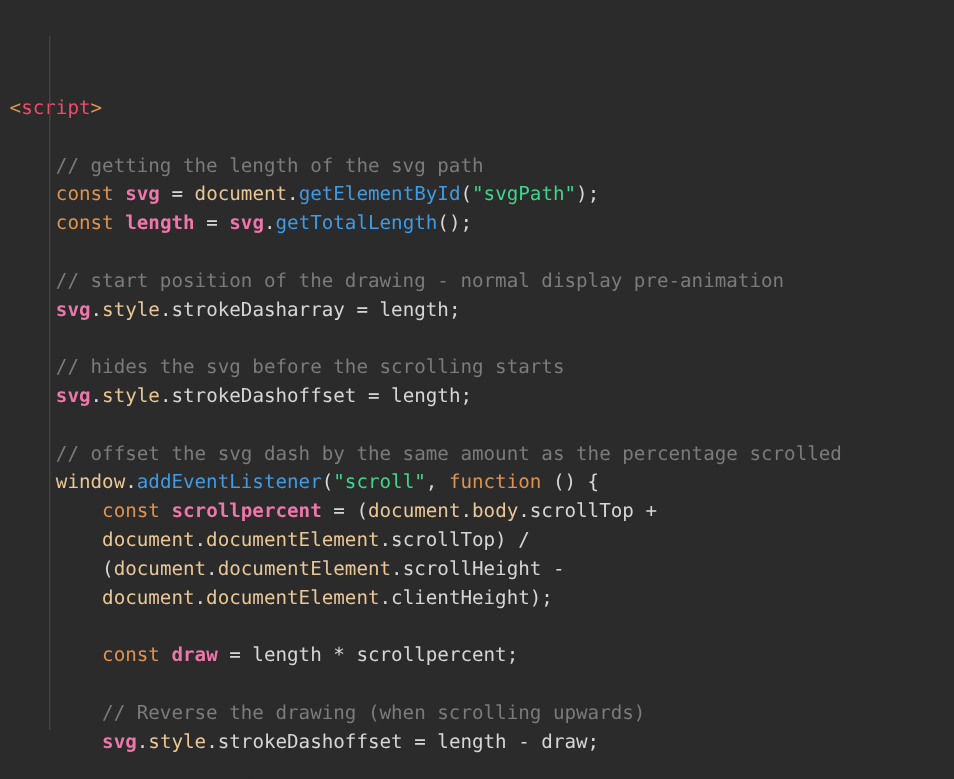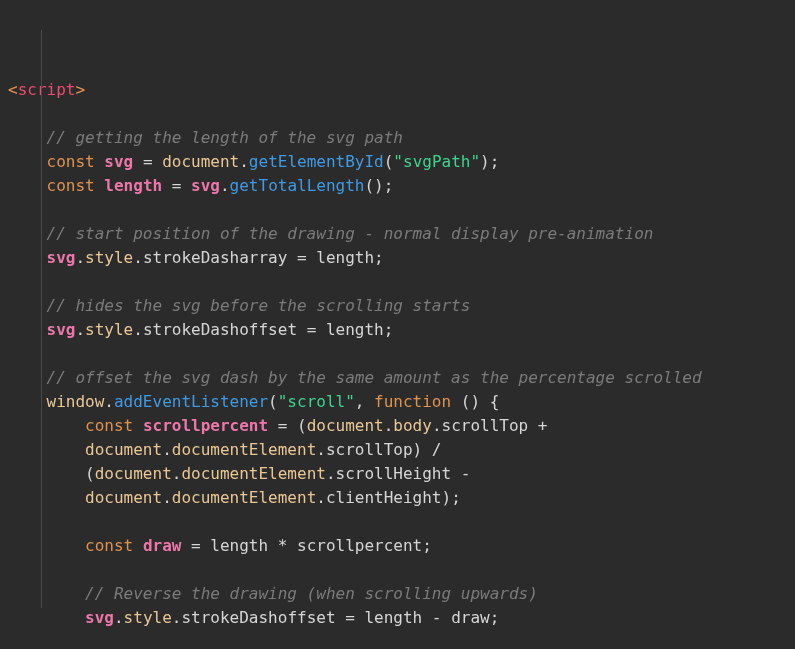--- a/index.html
+++ b/index.html
@@ -23,21 +23,21 @@
     cursor: text;
   }
   .line { height: 24px; }
   .tok-plain    { color: var(--c-plain, #d6d6d6); }
   .tok-keyword  { color: var(--c-keyword, #e0924f); }
   .tok-tag      { color: var(--c-tag, #ec4c6e); }
   .tok-variable { color: var(--c-variable, #ed77ab); font-weight: bold; }
   .tok-object   { color: var(--c-object, #eac795); }
   .tok-method   { color: var(--c-method, #3f9be6); }
   .tok-string   { color: var(--c-string, #3dd68c); }
-  .tok-comment  { color: var(--c-comment, #7b7b7b); font-style: italic; }
+  .tok-comment  { color: var(--c-comment, #7b7b7b); }
   .indent-guide {
     position: absolute;
     left: 41px;
     top: 30px;
     width: 1px;
     height: 578px;
     background: #4a4a4a;
   }
 </style>
 </head>

